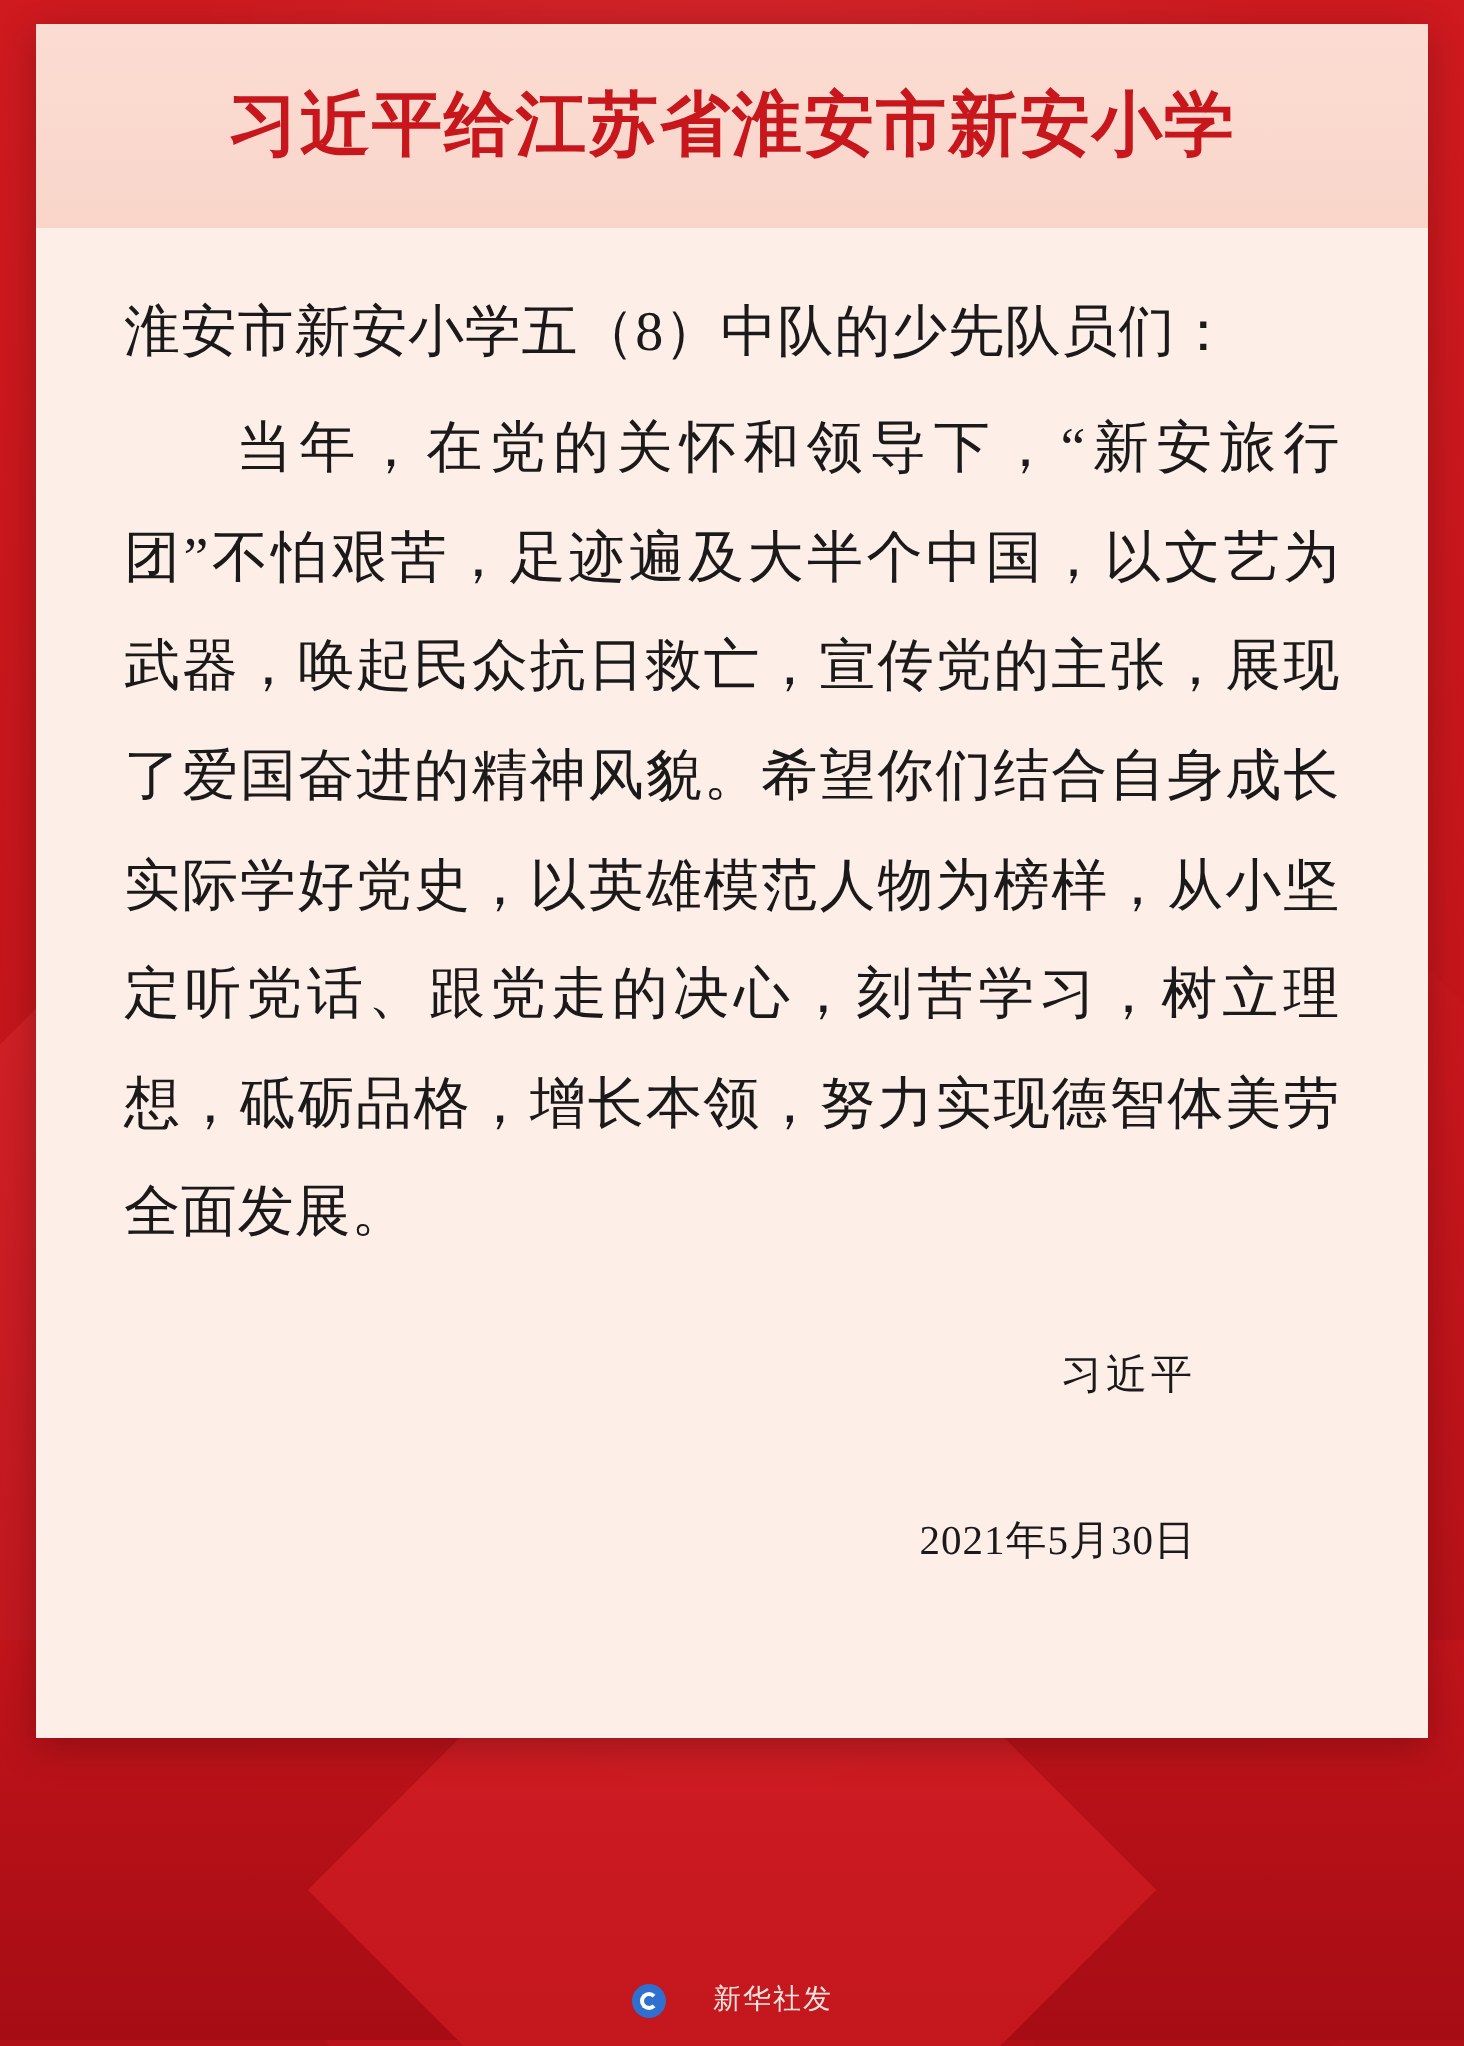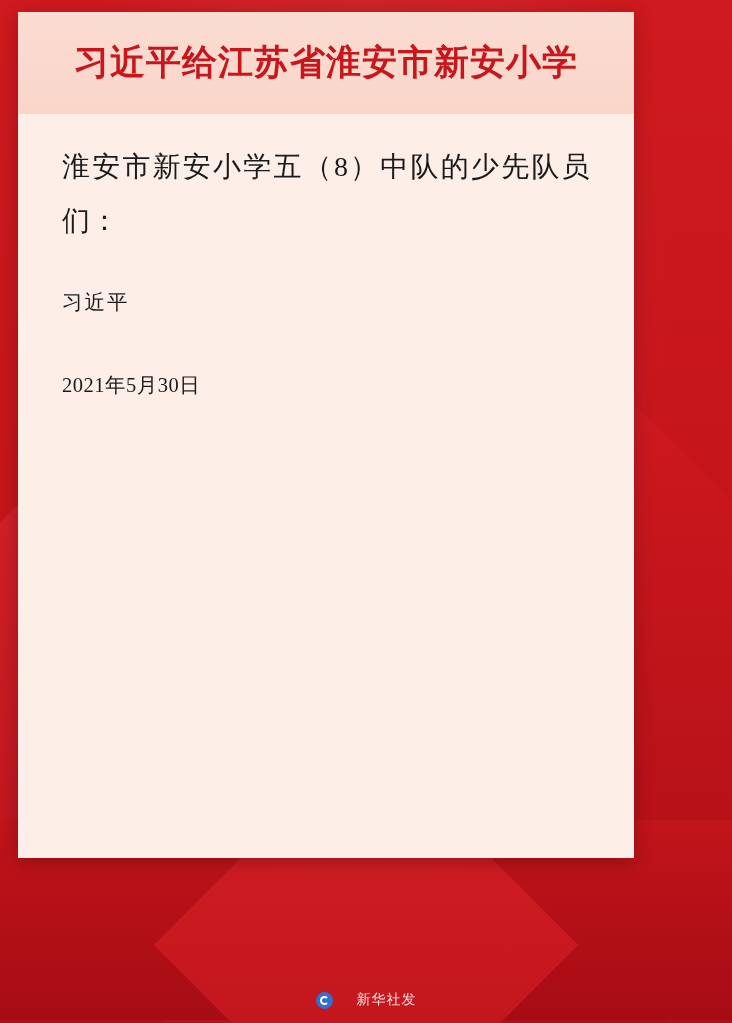--- a/index.html
+++ b/index.html
@@ -68,21 +68,21 @@
     height: 100%;
     background: radial-gradient(ellipse at 50% 30%, rgba(255,255,255,.08), rgba(0,0,0,0) 60%);
     pointer-events: none;
   }
 
   
   .letter {
     position: absolute;
     left: 18px;
     top: 12px;
-    width: 616px;
+    width: 696px;
     background: #fdeee8;
     box-shadow: 0 4px 18px rgba(0,0,0,.25);
   }
   .letter-head {
     background: linear-gradient(180deg, #fbdcd2 0%, #f9d5c9 100%);
     padding: 26px 40px 26px;
     text-align: center;
   }
   .letter-title {
     color: #c8161d;
@@ -108,21 +108,21 @@
     letter-spacing: .4px;
   }
   .para.indent {
     text-indent: 2em;
   }
   .salutation {
     margin-bottom: 4px;
   }
   .sign-block {
     margin-top: 34px;
-    text-align: left;
+    text-align: right;
     padding-right: 72px;
   }
   .sign-name {
     color: #1a1a1a;
     font-size: 20.5px;
     line-height: 1.9;
     letter-spacing: 2px;
   }
   .sign-date {
     color: #1a1a1a;
@@ -185,20 +185,21 @@
 
   <div class="letter-head">
     <div class="letter-title">习近平给江苏省淮安市新安小学</div>
   </div>
 
   <div class="letter-body">
 
     <p class="para salutation">淮安市新安小学五（8）中队的少先队员们：</p>
 
 
+    <p class="para indent">当年，在党的关怀和领导下，“新安旅行团”不怕艰苦，足迹遍及大半个中国，以文艺为武器，唤起民众抗日救亡，宣传党的主张，展现了爱国奋进的精神风貌。希望你们结合自身成长实际学好党史，以英雄模范人物为榜样，从小坚定听党话、跟党走的决心，刻苦学习，树立理想，砥砺品格，增长本领，努力实现德智体美劳全面发展。</p>
 
 
     <div class="sign-block">
       <div class="sign-name">习近平</div>
       <div class="sign-date">2021年5月30日</div>
     </div>
 
   </div>
 </div>
 

